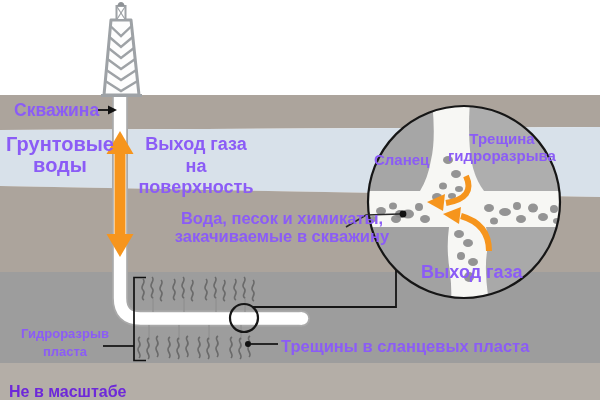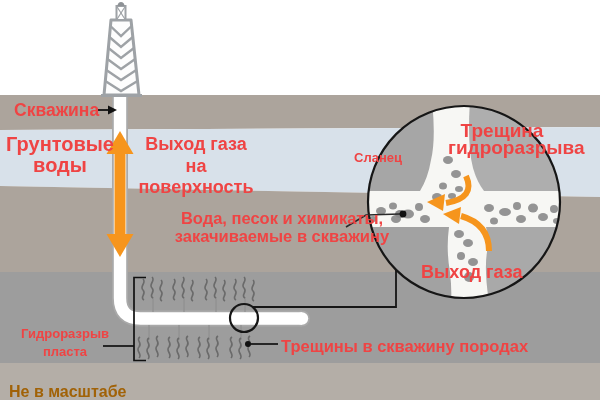--- a/index.html
+++ b/index.html
@@ -2,21 +2,21 @@
 <html><head>
 <meta charset="utf-8">
 <style>
   html,body{margin:0;padding:0;background:#fff;}
   #stage{
     position:relative;width:600px;height:400px;overflow:hidden;
     font-family:"Liberation Sans","DejaVu Sans",sans-serif;background:#fff;
   }
   #diagram-svg{position:absolute;left:0;top:0;}
   .lbl{
-    position:absolute;font-weight:bold;color:#ef4444;
+    position:absolute;font-weight:bold;color:#8b5cf6;
     white-space:pre-line;line-height:1.15;
   }
   .center{text-align:center;}
   .nowrap{white-space:nowrap;}
 </style>
 </head>
 <body>
 
 <div id="stage">
 
@@ -174,24 +174,24 @@
 
   <div class="lbl center" style="left:128px;top:134px;width:136px;font-size:18px;line-height:21.5px;">Выход газа
 на поверхность</div>
 
   <div class="lbl center" style="left:128px;top:209px;width:218px;font-size:16.5px;line-height:18px;padding-left:45px;">Вода, песок и химикаты,
 закачиваемые в скважину</div>
 
   <div class="lbl center" style="left:2px;top:325px;width:126px;font-size:13px;line-height:17.5px;">Гидроразрыв
 пласта</div>
 
-  <div class="lbl nowrap" style="left:281px;top:337px;font-size:16.5px;">Трещины в скважину породах</div>
+  <div class="lbl nowrap" style="left:281px;top:337px;font-size:16.5px;">Трещины в сланцевых пласта</div>
 
-  <div class="lbl nowrap" style="left:9px;top:383px;font-size:16px;color:#a16207;">Не в масштабе</div>
+  <div class="lbl nowrap" style="left:9px;top:383px;font-size:16px;color:#6d28d9;">Не в масштабе</div>
 
-  <div class="lbl nowrap" style="left:354px;top:151px;font-size:13px;">Сланец</div>
+  <div class="lbl nowrap" style="left:374px;top:151px;font-size:15px;">Сланец</div>
 
-  <div class="lbl center" style="left:448px;top:122px;width:108px;font-size:19px;line-height:17px;">Трещина
+  <div class="lbl center" style="left:448px;top:130px;width:108px;font-size:15px;line-height:17px;">Трещина
 гидроразрыва</div>
 
   <div class="lbl nowrap" style="left:421px;top:262px;font-size:18px;">Выход газа</div>
 
 </div>
 
 </body></html>

